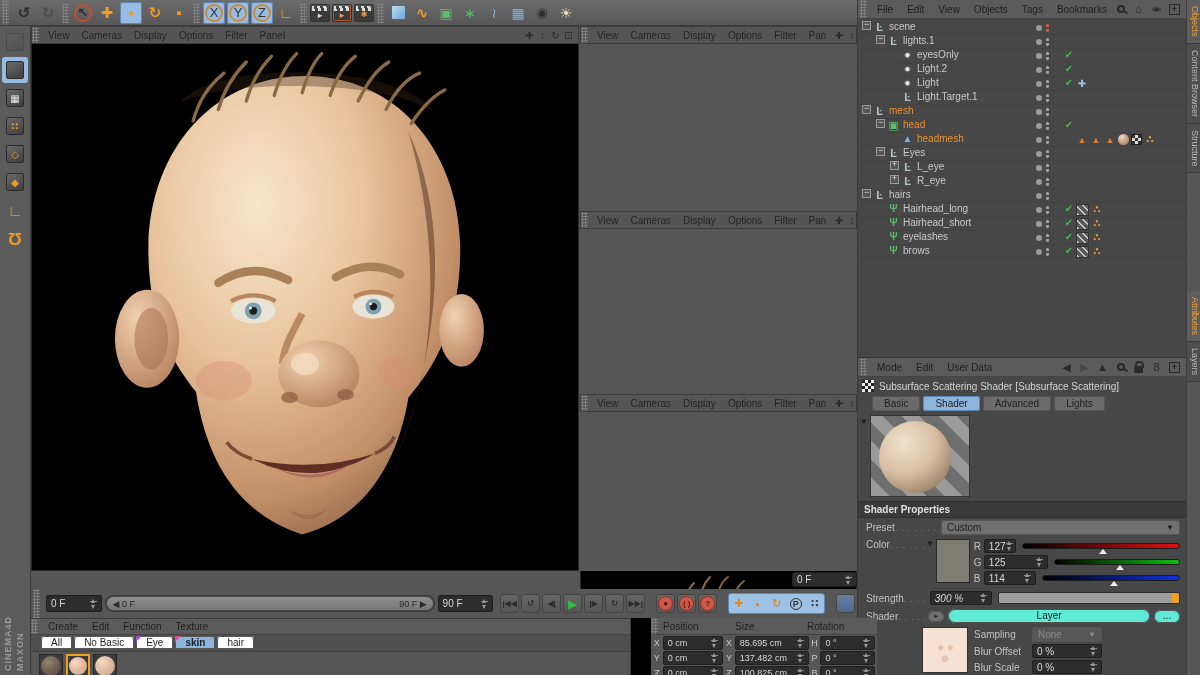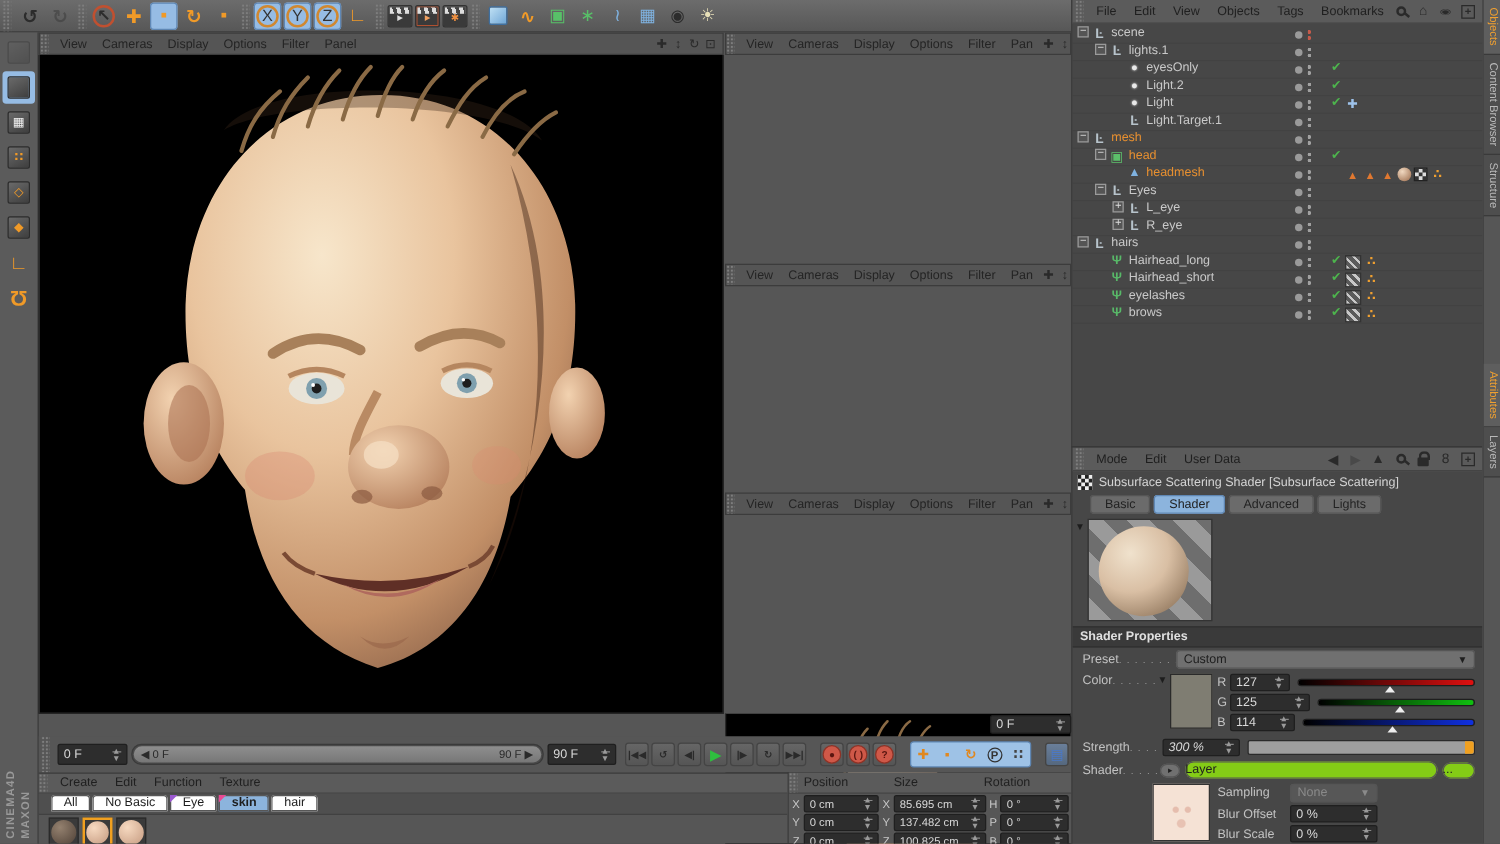--- a/index.html
+++ b/index.html
@@ -130,21 +130,21 @@
   .dropdown{background:#707070;border-radius:3px;color:#1e1e1e;display:flex;align-items:center;padding:1px 6px;height:15px;box-shadow:inset 0 0 0 1px #555;cursor:pointer;}
   .dropdown .dd-arrow{margin-left:auto;font-size:8px;}
   .dropdown.disabled{background:#575757;color:#8a8a8a;}
   .cslider{flex:1;height:6px;border-radius:3px;margin-left:6px;position:relative;border:1px solid #1e1e1e;}
   .cslider .knob{position:absolute;top:5px;left:49%;border-left:4px solid transparent;border-right:4px solid transparent;border-bottom:5px solid #eee;}
   .slR{background:linear-gradient(90deg,#000,#e01010);}
   .slG{background:linear-gradient(90deg,#000,#10c010);}
   .slB{background:linear-gradient(90deg,#000,#1030e0);}
   #swatch{width:34px;height:44px;background:#7f7d72;border:1px solid #2a2a2a;align-self:flex-start;cursor:pointer;}
   .minarrow{font-size:8px;color:#1d1d1d;margin:0 2px;}
-  .pillbtn{background:#84cc16;border-radius:7px;color:#1e1e1e;text-align:left;box-shadow:inset 0 0 0 1px #555;cursor:pointer;}
+  .pillbtn{background:#5eead4;border-radius:7px;color:#1e1e1e;text-align:center;box-shadow:inset 0 0 0 1px #555;cursor:pointer;}
   .circbtn{width:16px;height:11px;border-radius:6px;background:#707070;box-shadow:inset 0 0 0 1px #555;color:#1e1e1e;font-size:7px;display:inline-flex;align-items:center;justify-content:center;cursor:pointer;}
   .hslider{flex:1;height:12px;border-radius:2px;background:#9e9e9e;margin-left:6px;position:relative;border:1px solid #2a2a2a;cursor:pointer;}
   .hslider .hknob{position:absolute;right:0;top:0;bottom:0;width:7px;background:#f0a020;border-radius:0 2px 2px 0;}
   #samp-thumb{width:46px;height:46px;background:#f5e2d5;border:1px solid #333;flex:0 0 46px;background-image:radial-gradient(circle at 40% 45%,rgba(200,120,100,.35) 2px,transparent 3px),radial-gradient(circle at 62% 45%,rgba(200,120,100,.35) 2px,transparent 3px),radial-gradient(circle at 50% 70%,rgba(200,120,100,.3) 3px,transparent 4px);cursor:pointer;}
 
   
   #rstrip{left:1186px;top:0;width:14px;height:675px;background:#565656;border-left:1px solid #3e3e3e;}
   .vtab{writing-mode:vertical-rl;font-size:9px;color:#b9b9b9;background:#4e4e4e;padding:6px 1px;border-bottom:1px solid #3a3a3a;cursor:pointer;display:block;width:14px;text-align:center;}
   .vtab.active{color:#f0a030;background:#5e5e5e;}
   #framefield{left:792px;top:572px;width:65px;height:15px;}
@@ -172,21 +172,21 @@
   .mtab.corner-purple::before,.mtab.corner-pink::before{content:"";position:absolute;left:0;top:0;border-top:6px solid #9b59d0;border-right:6px solid transparent;}
   .mtab.corner-pink::before{border-top-color:#e84a93;}
   #mat-list{display:flex;gap:3px;padding:2px 2px 0 8px;}
   .mat{width:24px;height:24px;background:#3a3a3a;border:1px solid #2a2a2a;position:relative;cursor:pointer;}
   .mat::after{content:"";position:absolute;inset:1px;border-radius:50%;}
   .mat.m1::after{background:radial-gradient(circle at 35% 30%,#94816f,#4e4036);}
   .mat.m2::after,.mat.m3::after{background:radial-gradient(circle at 35% 30%,#f6d9c0,#c59a80);}
   .mat.selected{border:2px solid #f0a020;}
 
   
-  #coords{left:631px;top:618px;width:226px;height:57px;background:#565656;overflow:hidden;}
+  #coords{left:651px;top:618px;width:226px;height:57px;background:#565656;overflow:hidden;}
   #coords .menu-row{height:17px;}
   #coords .chead{flex:1;color:#1f1f1f;padding-left:2px;}
   .crow{display:flex;align-items:center;gap:2px;padding:1px 2px 0 2px;color:#cfcfcf;}
   .crow .clab{width:8px;text-align:center;color:#c8c8c8;font-size:9px;}
   .crow .field{font-size:9px;}
   .cf1{width:62px;} .cf2{width:76px;} .cf3{width:56px;}
 
   
   .hairline{stroke:#8a6a45;stroke-linecap:round;fill:none;}
 </style>
@@ -786,21 +786,21 @@
 
     <div class="arow" style="align-items:flex-start;">
       <span class="alabel">Color</span>
       <span class="leader" style="flex:0 0 34px;"></span>
       <span class="minarrow">▼</span>
       <div id="swatch"></div>
       <div style="flex:1;margin-left:4px;">
 
           <div style="display:flex;align-items:center;margin-bottom:2px;">
             <span style="width:10px;color:#c2c2c2;">R</span>
-            <div class="field" style="width:48px;">
+            <div class="field" style="width:32px;">
               <span>127</span>
               <span class="stepper"></span>
             </div>
             <div class="cslider slR">
               <span class="knob"></span>
             </div>
           </div>
 
           <div style="display:flex;align-items:center;margin-bottom:2px;">
             <span style="width:10px;color:#c2c2c2;">G</span>

